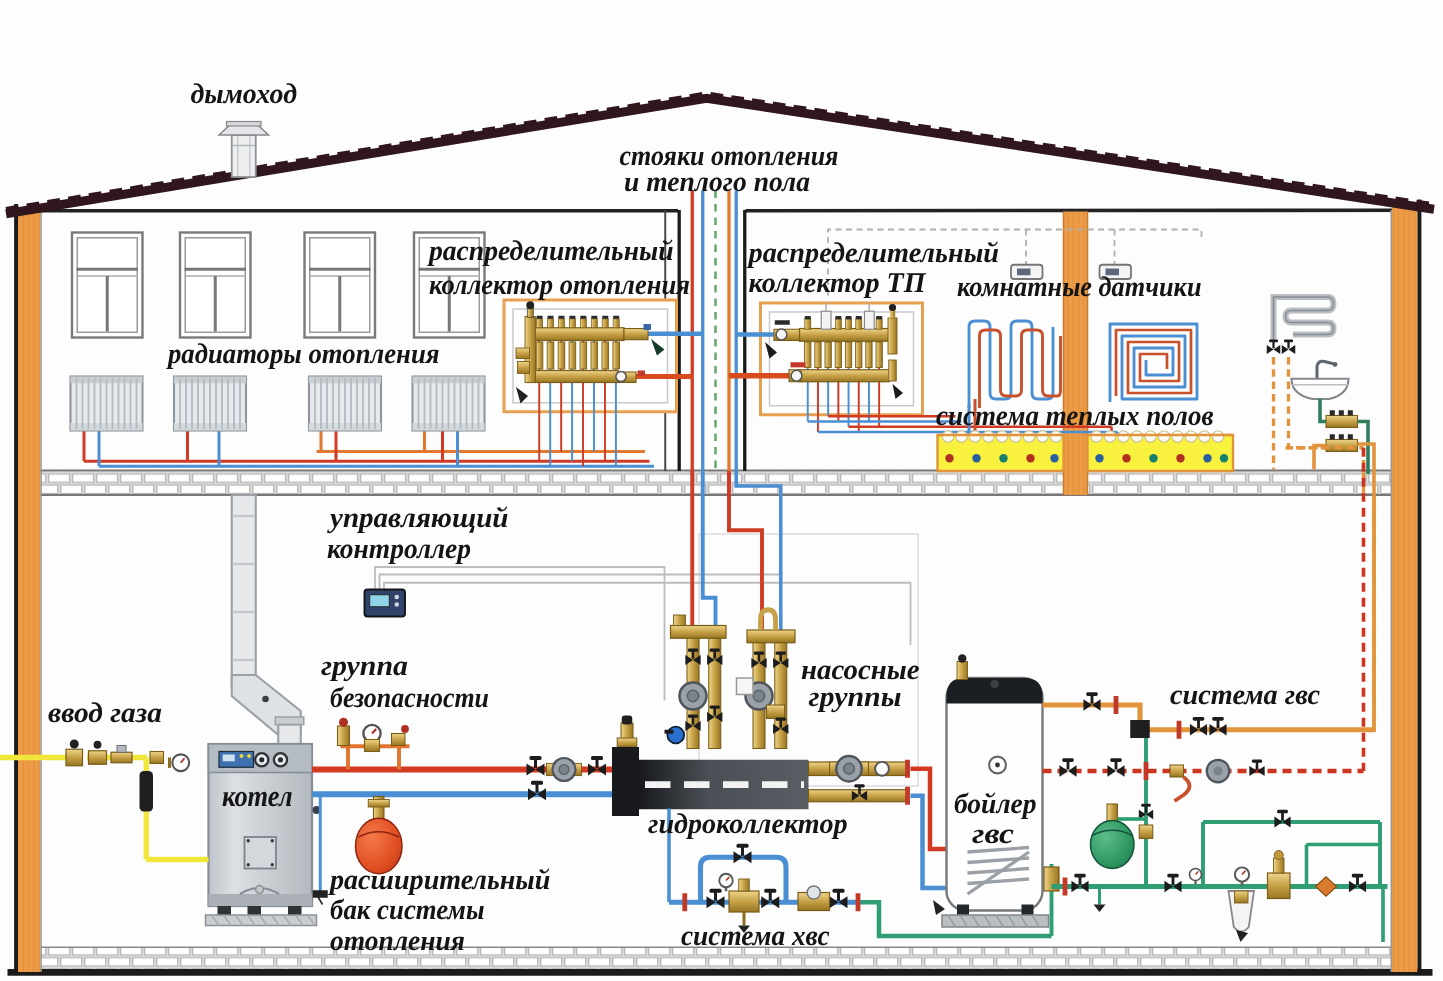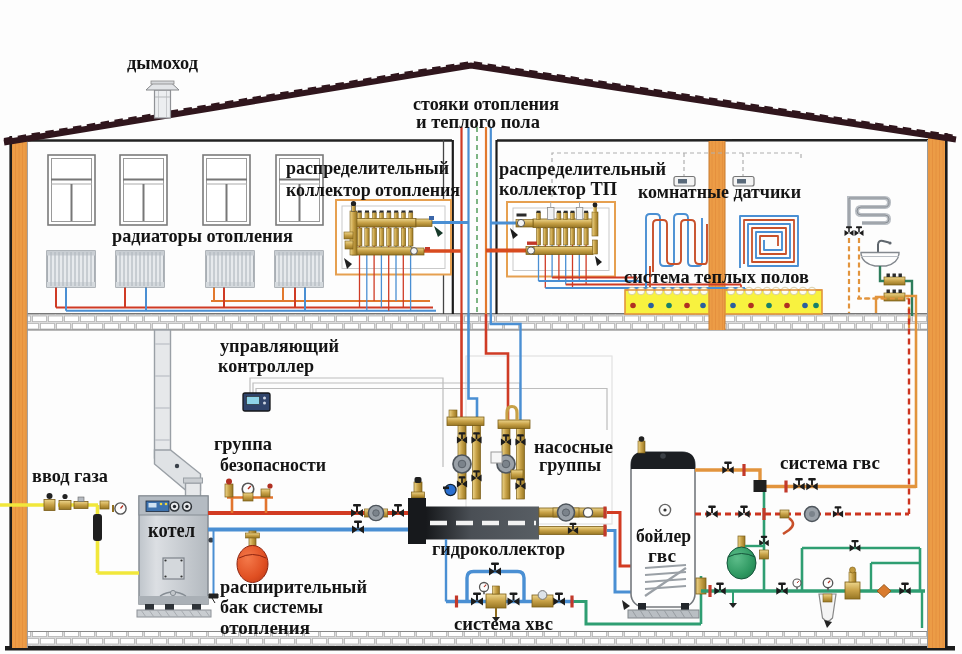--- a/index.html
+++ b/index.html
@@ -1,15 +1,15 @@
 <!DOCTYPE html>
 <html><head><meta charset="utf-8">
 <style>
 html,body{margin:0;padding:0;background:#fff;}
-#wrap{width:962px;height:654px;position:relative;overflow:hidden;background:#fff;}
+#wrap{width:962px;height:654px;position:relative;overflow:hidden;background:#fff;font-style:italic;}
 text{font-family:"Liberation Serif",serif;font-weight:bold;fill:#141414;}
 </style></head>
 <body>
 <div id="wrap">
 <svg width="962" height="654" viewBox="0 0 962 654">
 <defs>
 <pattern id="brick" width="16" height="15" patternUnits="userSpaceOnUse">
 <rect x="0" y="0" width="16" height="15" fill="#dcdcdc"></rect>
 <rect x="0.5" y="1" width="14" height="5.6" fill="#ffffff" stroke="#b3b3b3" stroke-width="0.8"></rect>
 <rect x="-7.5" y="8.4" width="14" height="5.6" fill="#ffffff" stroke="#b3b3b3" stroke-width="0.8"></rect>

